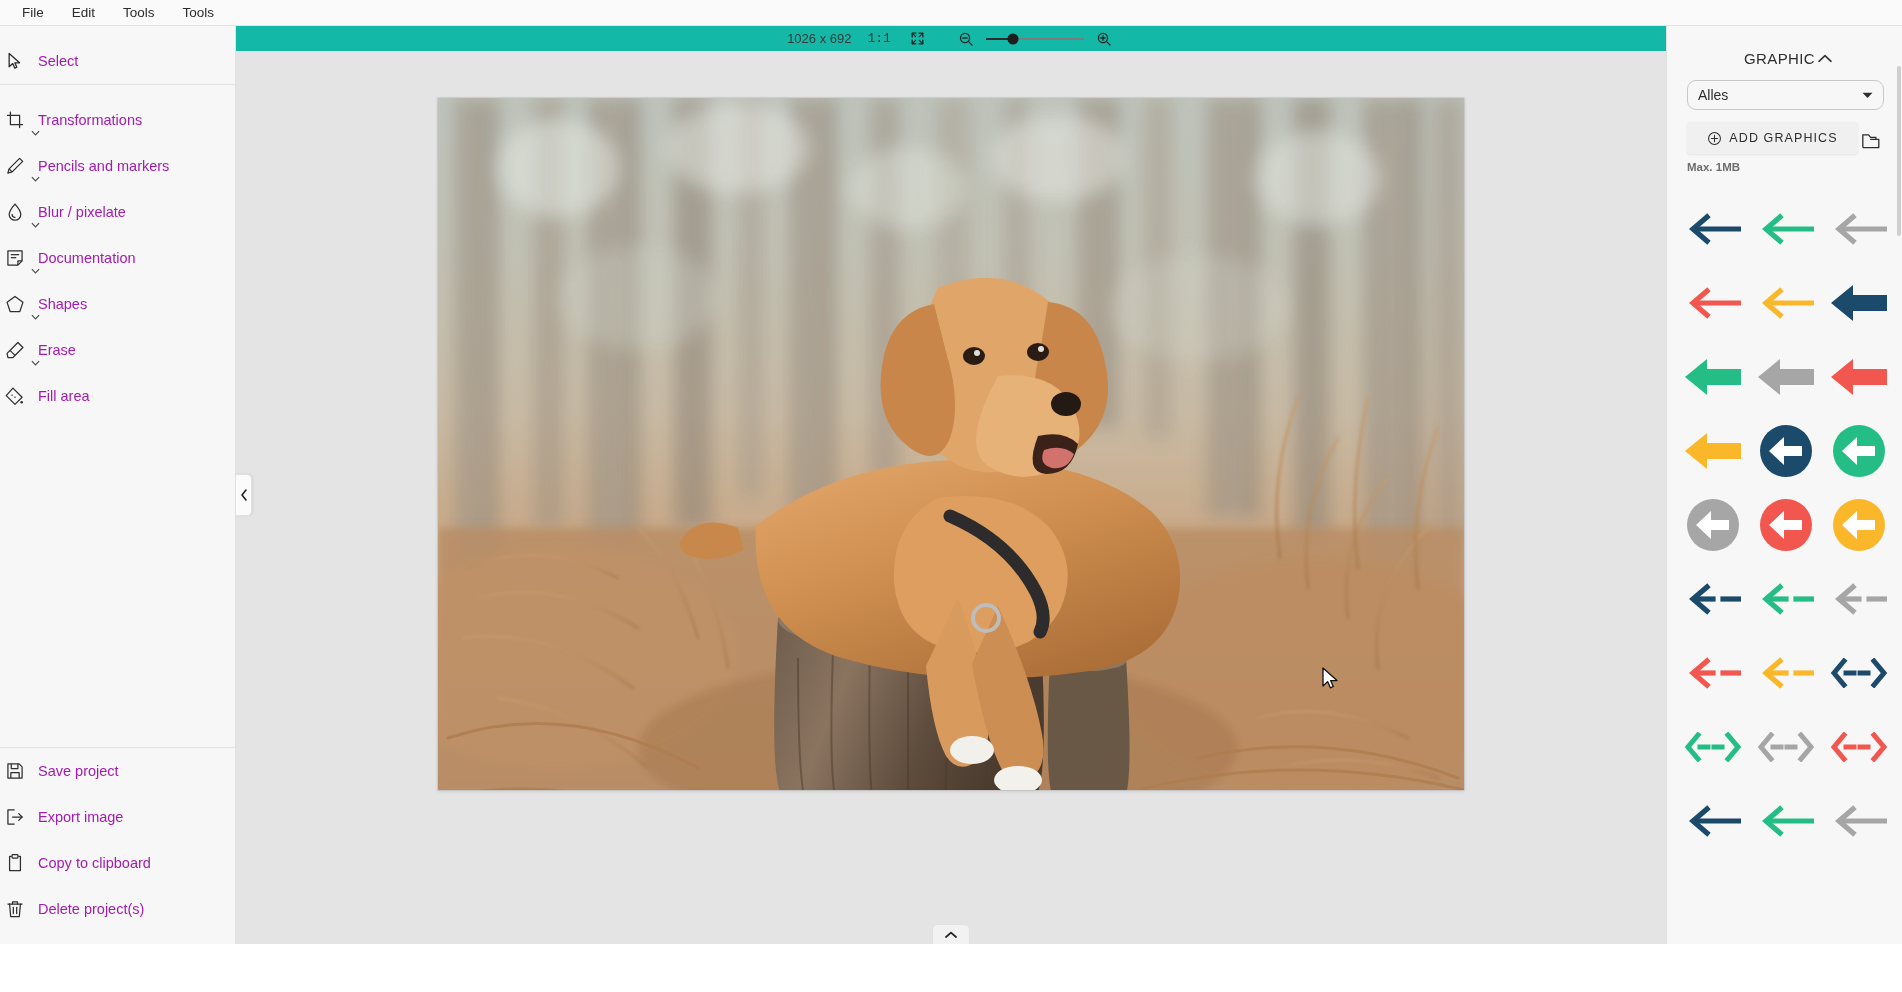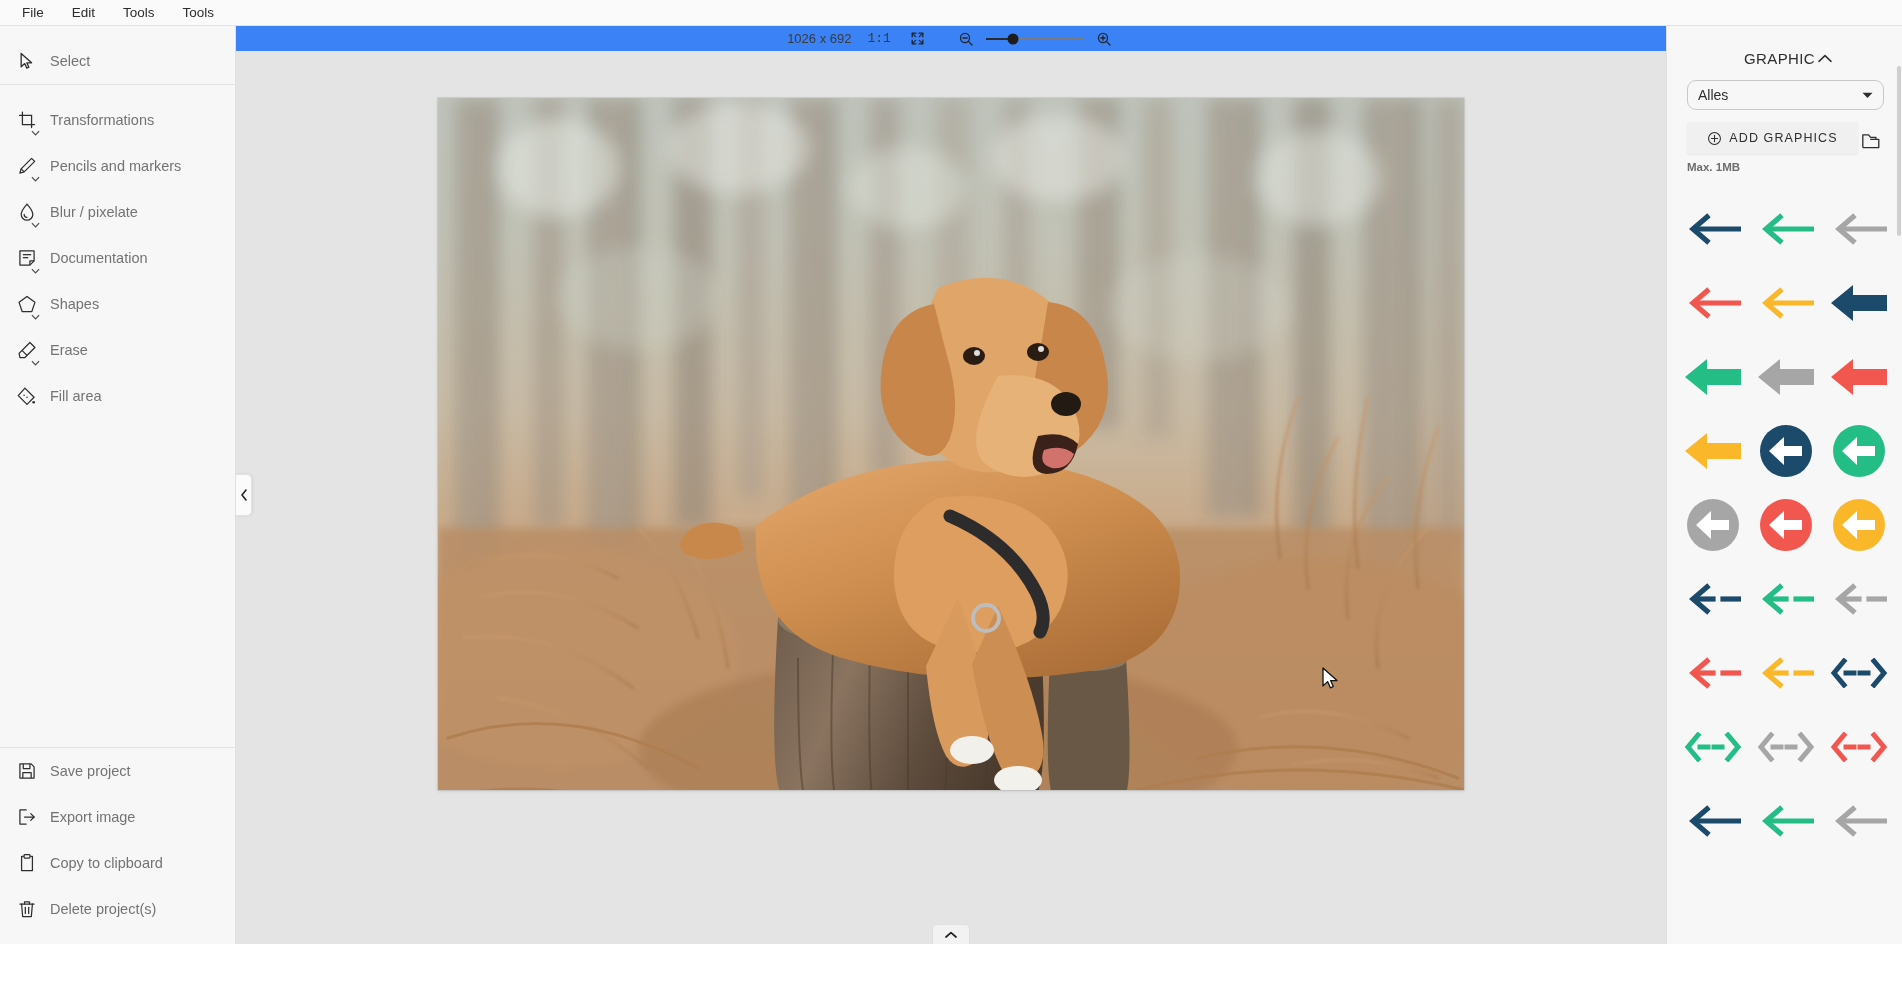--- a/index.html
+++ b/index.html
@@ -28,23 +28,23 @@
   
   .sidebar {
     width: 236px; flex: 0 0 236px;
     background: #f7f7f7; border-right: 1px solid #e0e0e0;
     display: flex; flex-direction: column;
     position: relative; z-index: 5;
   }
   .sb-sep { height: 1px; background: #e2e2e2; width: 100%; }
   .sb-item {
     display: flex; align-items: center;
-    height: 46px; padding-left: 14px;
+    height: 46px; padding-left: 2px;
     position: relative; cursor: default;
-    color: #737373; font-size: 14.5px;
+    color: #a21caf; font-size: 14.5px;
   }
   .sb-item .ico {
     width: 26px; height: 26px; flex: 0 0 26px;
     display: flex; align-items: center; justify-content: center;
     margin-right: 10px;
   }
   .sb-item .ico svg { display: block; }
   .sb-item .lbl { white-space: nowrap; }
   .sb-item .caret {
     position: absolute; left: 31px; bottom: 7px;
@@ -56,21 +56,21 @@
     width: 3px; height: 28px; background: #1874c4; border-radius: 1px;
   }
   .sb-top-pad { height: 12px; }
   .sb-spacer { flex: 1 1 auto; }
   .sb-bottom { padding-bottom: 12px; }
 
   
   .center { flex: 1 1 auto; display: flex; flex-direction: column; min-width: 0; position: relative; }
   .toolbar {
     height: 26px; flex: 0 0 26px;
-    background: #3b82f6; border-bottom: 1px solid #e3e3e3;
+    background: #14b8a6; border-bottom: 1px solid #e3e3e3;
     display: flex; align-items: center; justify-content: center;
     gap: 0px; position: relative;
   }
   .tb-inner { display: flex; align-items: center; gap: 16px; }
   .tb-dims { font-size: 13px; color: #3a3a3a; }
   .tb-ratio { font-size: 13px; color: #3a3a3a; font-family: Liberation Mono, monospace; }
   .tb-btn { width: 22px; height: 22px; display: flex; align-items: center; justify-content: center; cursor: pointer; }
   .slider { display: flex; align-items: center; gap: 9px; margin-left: 10px; }
   .slider-track {
     width: 98px; height: 2px; background: #7b7b7b; position: relative;

